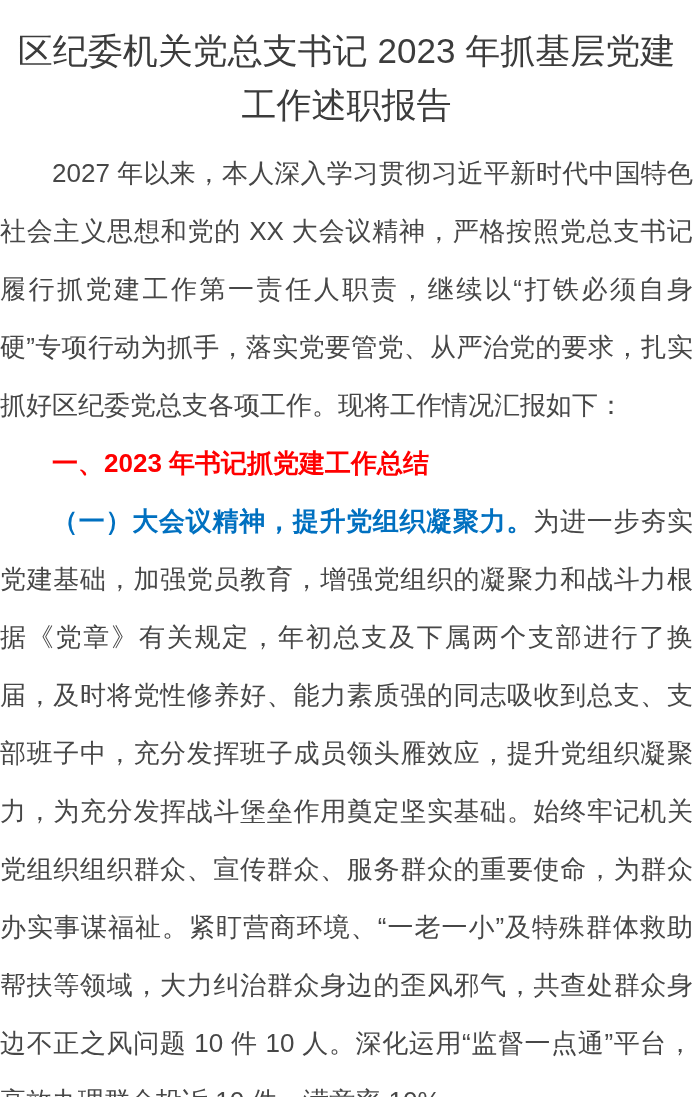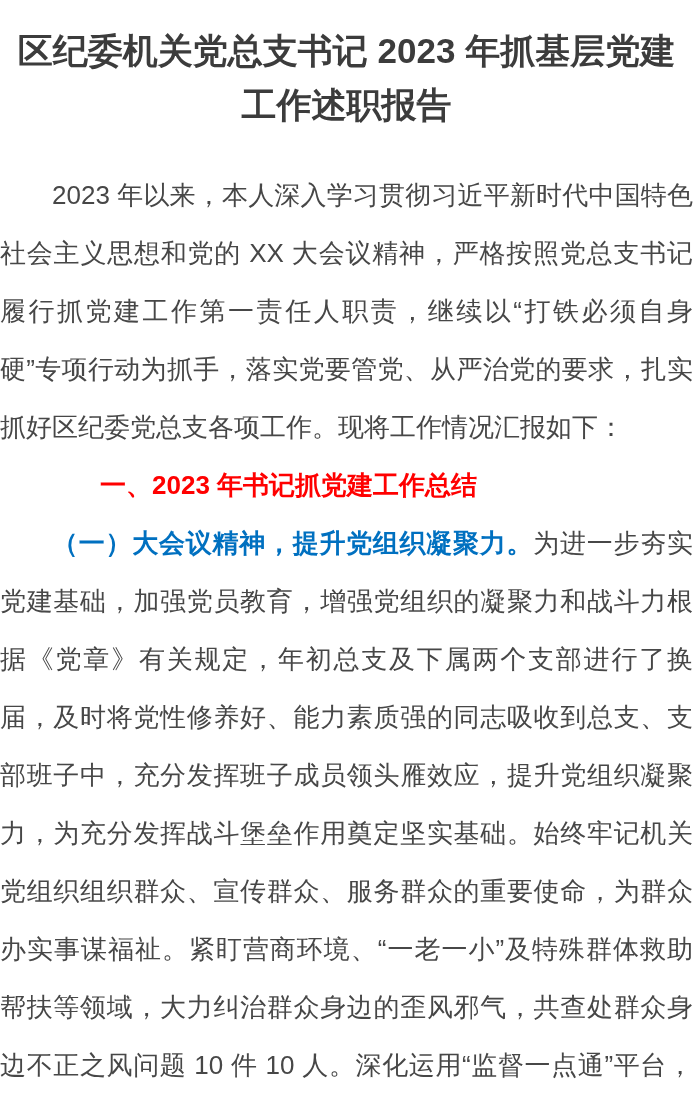--- a/index.html
+++ b/index.html
@@ -14,54 +14,53 @@
     font-family: "Liberation Sans", "DejaVu Sans", sans-serif;
   }
   .page {
     width: 693px;
     height: 1097px;
     background: #ffffff;
     box-sizing: border-box;
   }
   .doc-title {
     max-width: 662px;
-    margin: 24px auto 34px auto;
+    margin: 24px auto 12px auto;
     font-size: 35px;
-    font-weight: bold;
+    font-weight: normal;
     color: #3c3c3c;
     line-height: 54px;
     text-align: center;
   }
   .doc-body {
     font-size: 26px;
     color: #474747;
     line-height: 58px;
     text-align: justify;
   }
   .doc-body p {
     margin: 0;
     text-indent: 2em;
   }
   .heading-red {
     color: #ff0000;
     font-weight: bold;
-    padding-left: 48px;
   }
   .lead-blue {
     color: #0070c0;
     font-weight: bold;
   }
 </style>
 </head>
 <body>
 
 <div class="page">
   <h1 class="doc-title">区纪委机关党总支书记 2023 年抓基层党建工作述职报告</h1>
 
   <div class="doc-body">
-    <p>2023 年以来，本人深入学习贯彻习近平新时代中国特色社会主义思想和党的 XX 大会议精神，严格按照党总支书记履行抓党建工作第一责任人职责，继续以“打铁必须自身硬”专项行动为抓手，落实党要管党、从严治党的要求，扎实抓好区纪委党总支各项工作。现将工作情况汇报如下：</p>
+    <p>2027 年以来，本人深入学习贯彻习近平新时代中国特色社会主义思想和党的 XX 大会议精神，严格按照党总支书记履行抓党建工作第一责任人职责，继续以“打铁必须自身硬”专项行动为抓手，落实党要管党、从严治党的要求，扎实抓好区纪委党总支各项工作。现将工作情况汇报如下：</p>
 
     <p class="heading-red">一、2023 年书记抓党建工作总结</p>
 
     <p><span class="lead-blue">（一）大会议精神，提升党组织凝聚力。</span><span>为进一步夯实党建基础，加强党员教育，增强党组织的凝聚力和战斗力根据《党章》有关规定，年初总支及下属两个支部进行了换届，及时将党性修养好、能力素质强的同志吸收到总支、支部班子中，充分发挥班子成员领头雁效应，提升党组织凝聚力，为充分发挥战斗堡垒作用奠定坚实基础。始终牢记机关党组织组织群众、宣传群众、服务群众的重要使命，为群众办实事谋福祉。紧盯营商环境、“一老一小”及特殊群体救助帮扶等领域，大力纠治群众身边的歪风邪气，共查处群众身边不正之风问题 10 件 10 人。深化运用“监督一点通”平台，高效办理群众投诉 10 件，满意率 10%。</span></p>
 
   </div>
 </div>
 
 </body></html>

